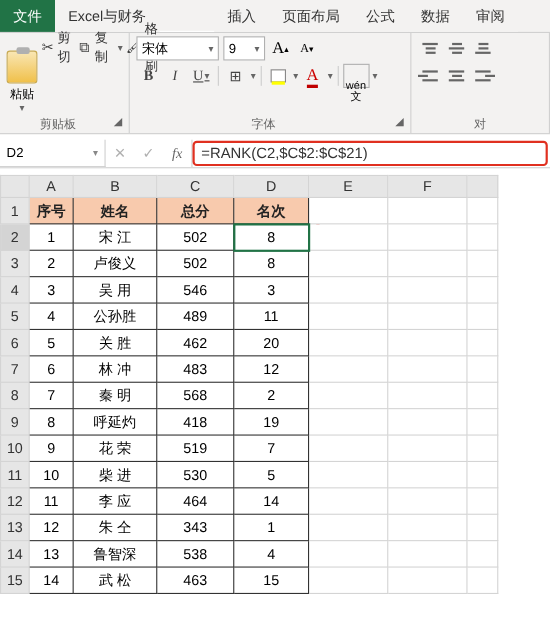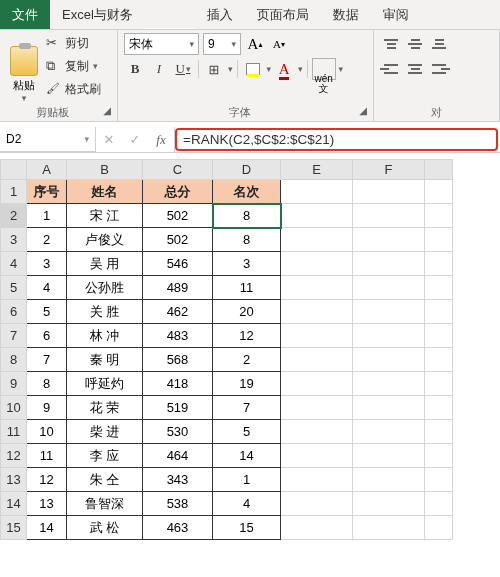--- a/index.html
+++ b/index.html
@@ -17,21 +17,21 @@
   .group-content { display: flex; gap: 4px; flex: 1; }
   .group-label { text-align: center; font-size: 11px; color: #666; padding-top: 2px; }
   .grp-dialog { float: right; font-size: 10px; color: #666; margin-left: 4px; }
 
   .paste-block { display: flex; flex-direction: column; align-items: center; justify-content: flex-end; width: 36px; }
   .paste-icon { width: 28px; height: 30px; background: linear-gradient(#f9e6b3,#f0c04a); border: 1px solid #c7a84e; border-radius: 3px; position: relative; }
   .paste-icon::before { content:""; position:absolute; top:-4px; left:8px; width:12px; height:6px; background:#b0b0b0; border-radius:2px; }
   .paste-label { font-size:11px; margin-top:2px; }
   .paste-arrow { font-size:9px; color:#666; }
 
-  .mini-stack { display:flex; flex-direction:column; gap:3px; }
+  .mini-stack { display:flex; flex-direction:row; gap:3px; }
   .mini-row { display:flex; align-items:center; gap:3px; font-size:12px; color:#333; height:20px; }
   .mini-row .ic { width:16px; height:16px; display:inline-block; }
 
   .cut-ic { background: transparent; }
   .cut-ic::before { content:"✂"; font-size:13px; color:#444;}
   .copy-ic::before { content:"⧉"; font-size:13px; color:#444;}
   .brush-ic::before { content:"🖌"; font-size:11px;}
   .dd { font-size:9px; color:#666; margin-left:1px; }
 
   
@@ -94,20 +94,21 @@
 </style>
 </head>
 <body>
 
 <div class="tabs">
   <div class="tab">文件</div>
   <div class="tab normal">Excel与财务</div>
   <div class="tab active">开始</div>
   <div class="tab normal">插入</div>
   <div class="tab normal">页面布局</div>
+  <div class="tab normal">公式</div>
   <div class="tab normal">数据</div>
   <div class="tab normal">审阅</div>
 </div>
 
 <div class="ribbon">
 
   <div class="group" style="width:118px">
     <div class="group-content">
       <div class="paste-block">
         <div class="paste-icon"></div>

